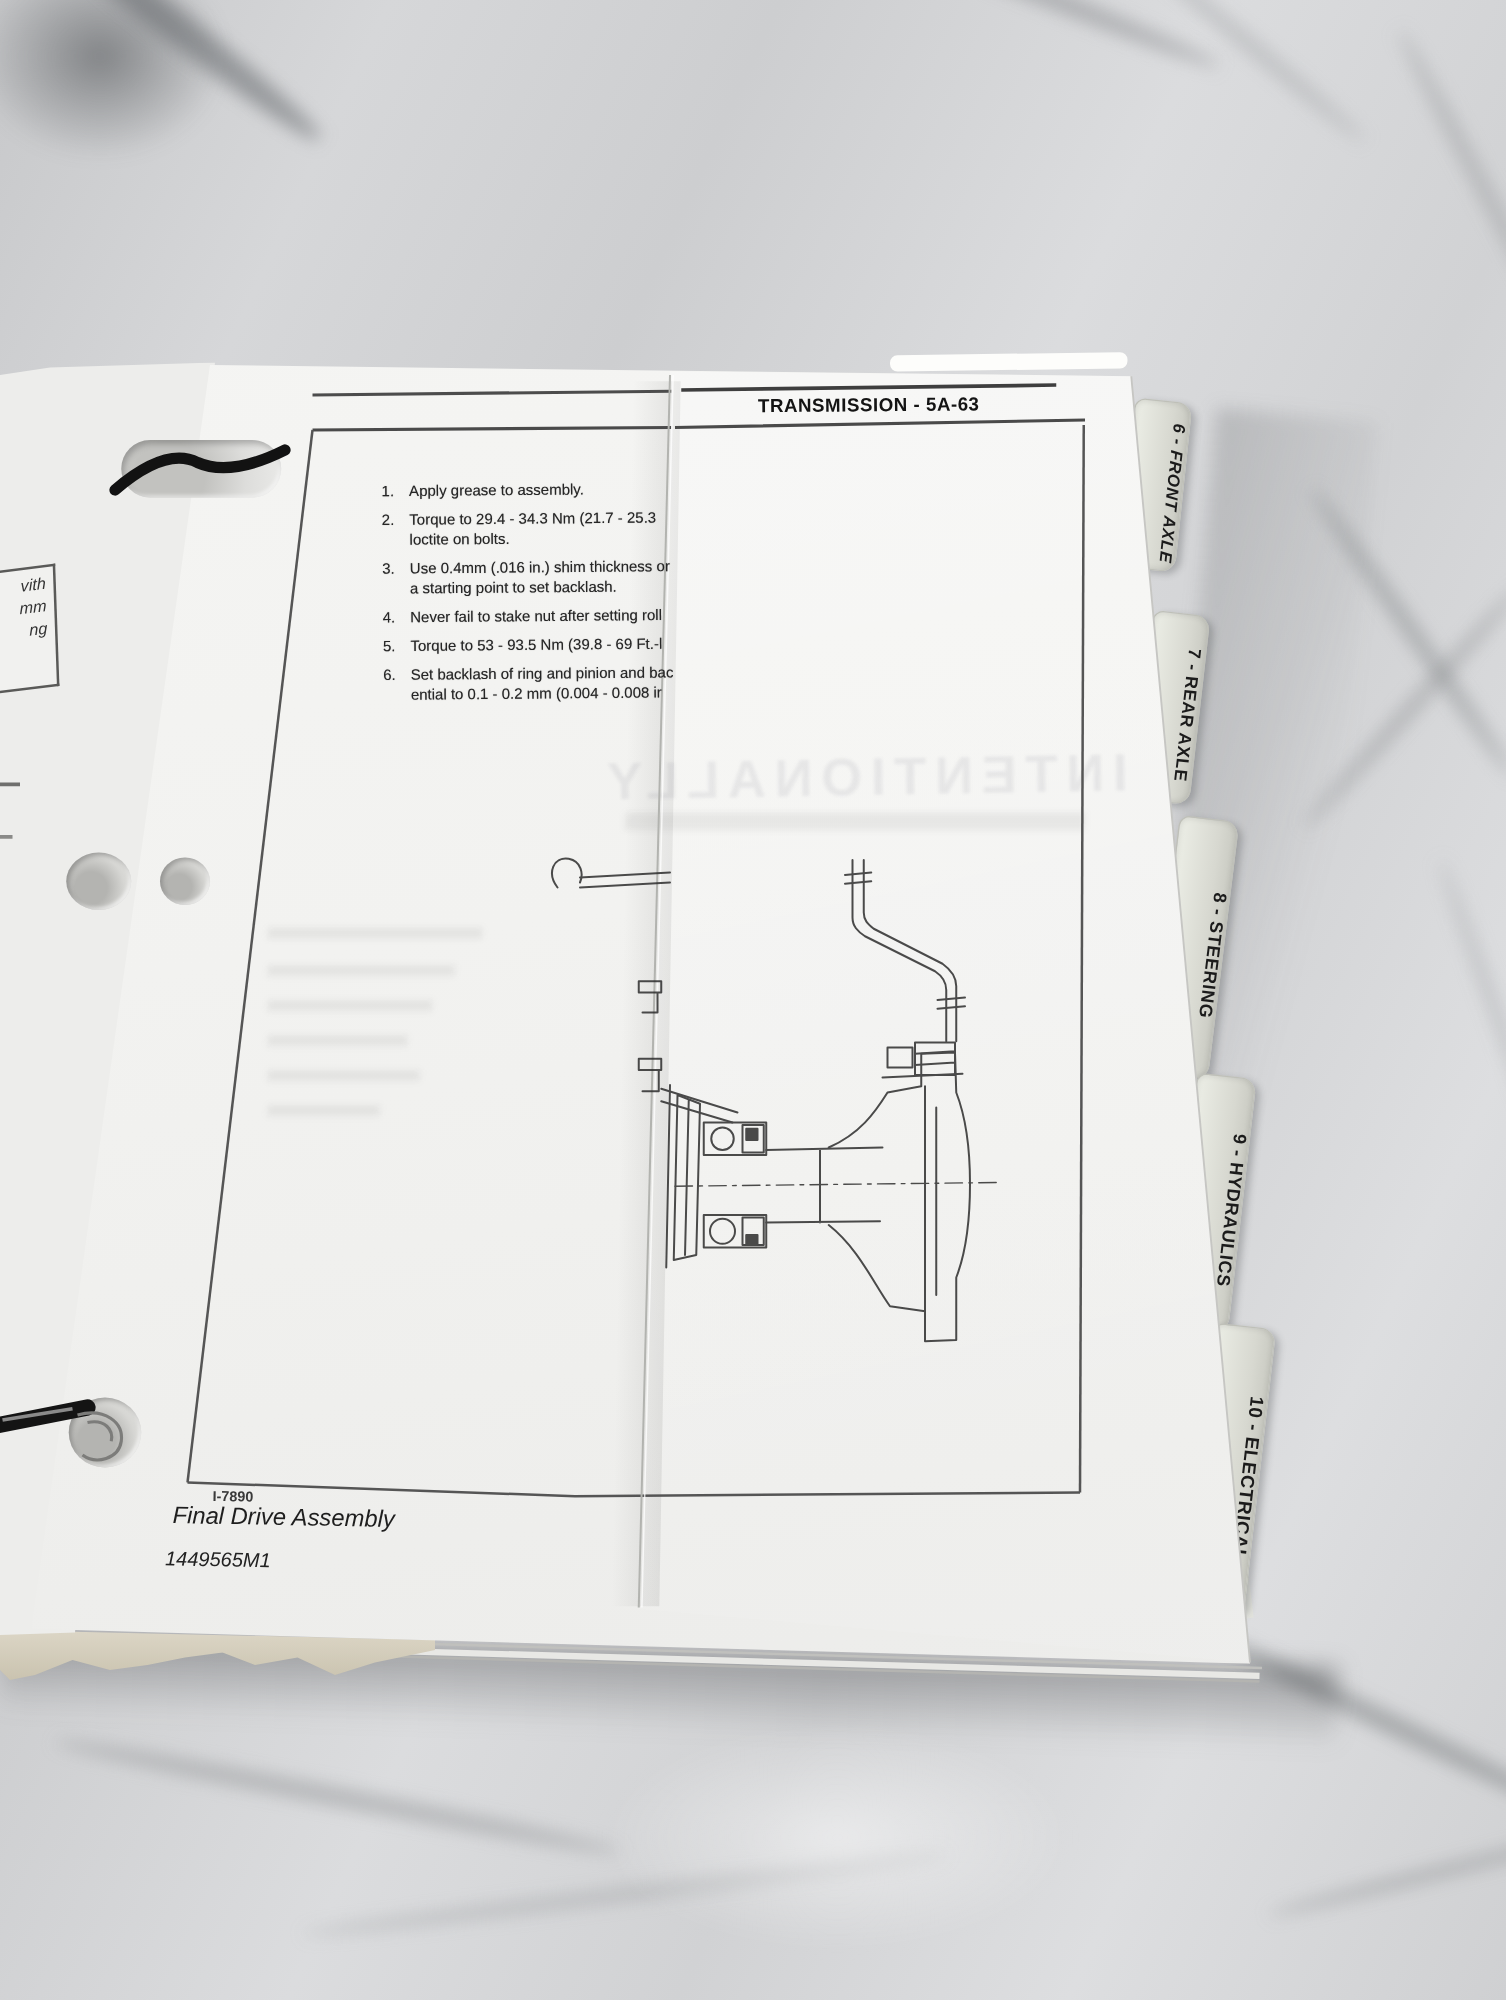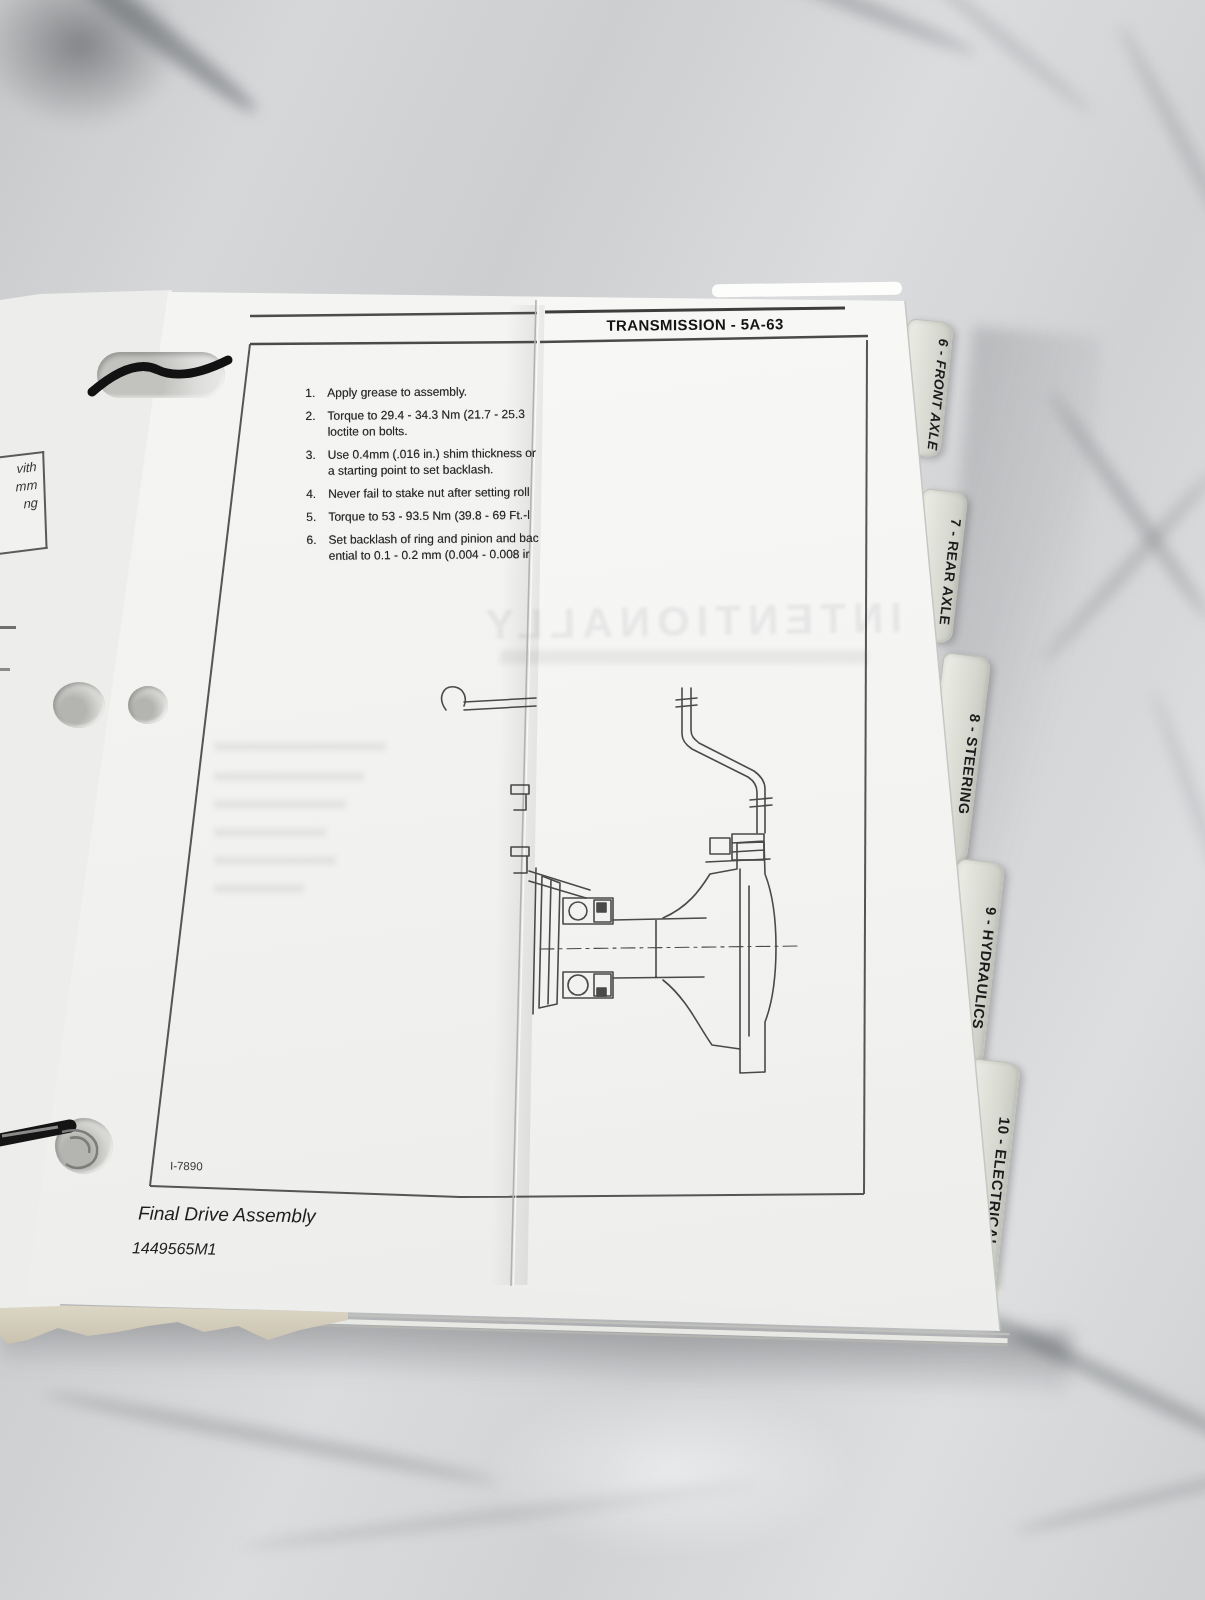--- a/index.html
+++ b/index.html
@@ -77,21 +77,21 @@
   .hole2{left:128px;top:686px;width:40px;height:38px;}
   .hole3{left:55px;top:1118px;width:58px;height:56px;}
   
   .hdr{left:562px;top:316px;width:266px;text-align:center;font-weight:bold;font-size:15px;
      letter-spacing:.4px;color:#141414;transform:rotate(-0.5deg);}
   .instructions{left:296px;top:384px;width:242px;overflow:hidden;transform:rotate(-0.5deg);
      font-size:12px;line-height:16px;color:#262626;text-shadow:0 0 .7px rgba(50,50,50,.55);}
   .item{display:flex;gap:12px;margin-bottom:7px;}
   .item .num{width:20px;text-align:right;flex:none;}
   .item .lines div{white-space:nowrap;}
-  .figref{left:170px;top:1160px;font-size:11.5px;color:#3a3a3a;transform:rotate(1deg);}
+  .figref{left:170px;top:1192px;font-size:11.5px;color:#3a3a3a;transform:rotate(1deg);font-weight:bold;}
   .caption{left:138px;top:1204px;font-size:19px;font-style:italic;color:#1e1e1e;transform:rotate(1deg);}
   .partnum{left:132px;top:1240px;font-size:16px;font-style:italic;color:#222;transform:rotate(1deg);}
   .bleed-word{left:428px;top:598px;width:474px;overflow:hidden;white-space:nowrap;
      font-size:42px;font-weight:bold;letter-spacing:7px;color:rgba(66,70,92,.085);
      transform:scaleX(-1) rotate(1deg);filter:blur(1.4px);}
   .smudge{position:absolute;background:rgba(92,92,94,.09);filter:blur(2.5px);transform:skewX(-3deg);}
   
   .frag-box{left:-38px;top:456px;width:84px;height:98px;border:2px solid #5a5a58;border-left:none;
      background:#f1f1ef;transform:rotate(-2deg) skewY(-5deg);
      font-size:13px;font-style:italic;color:#333;text-align:right;

